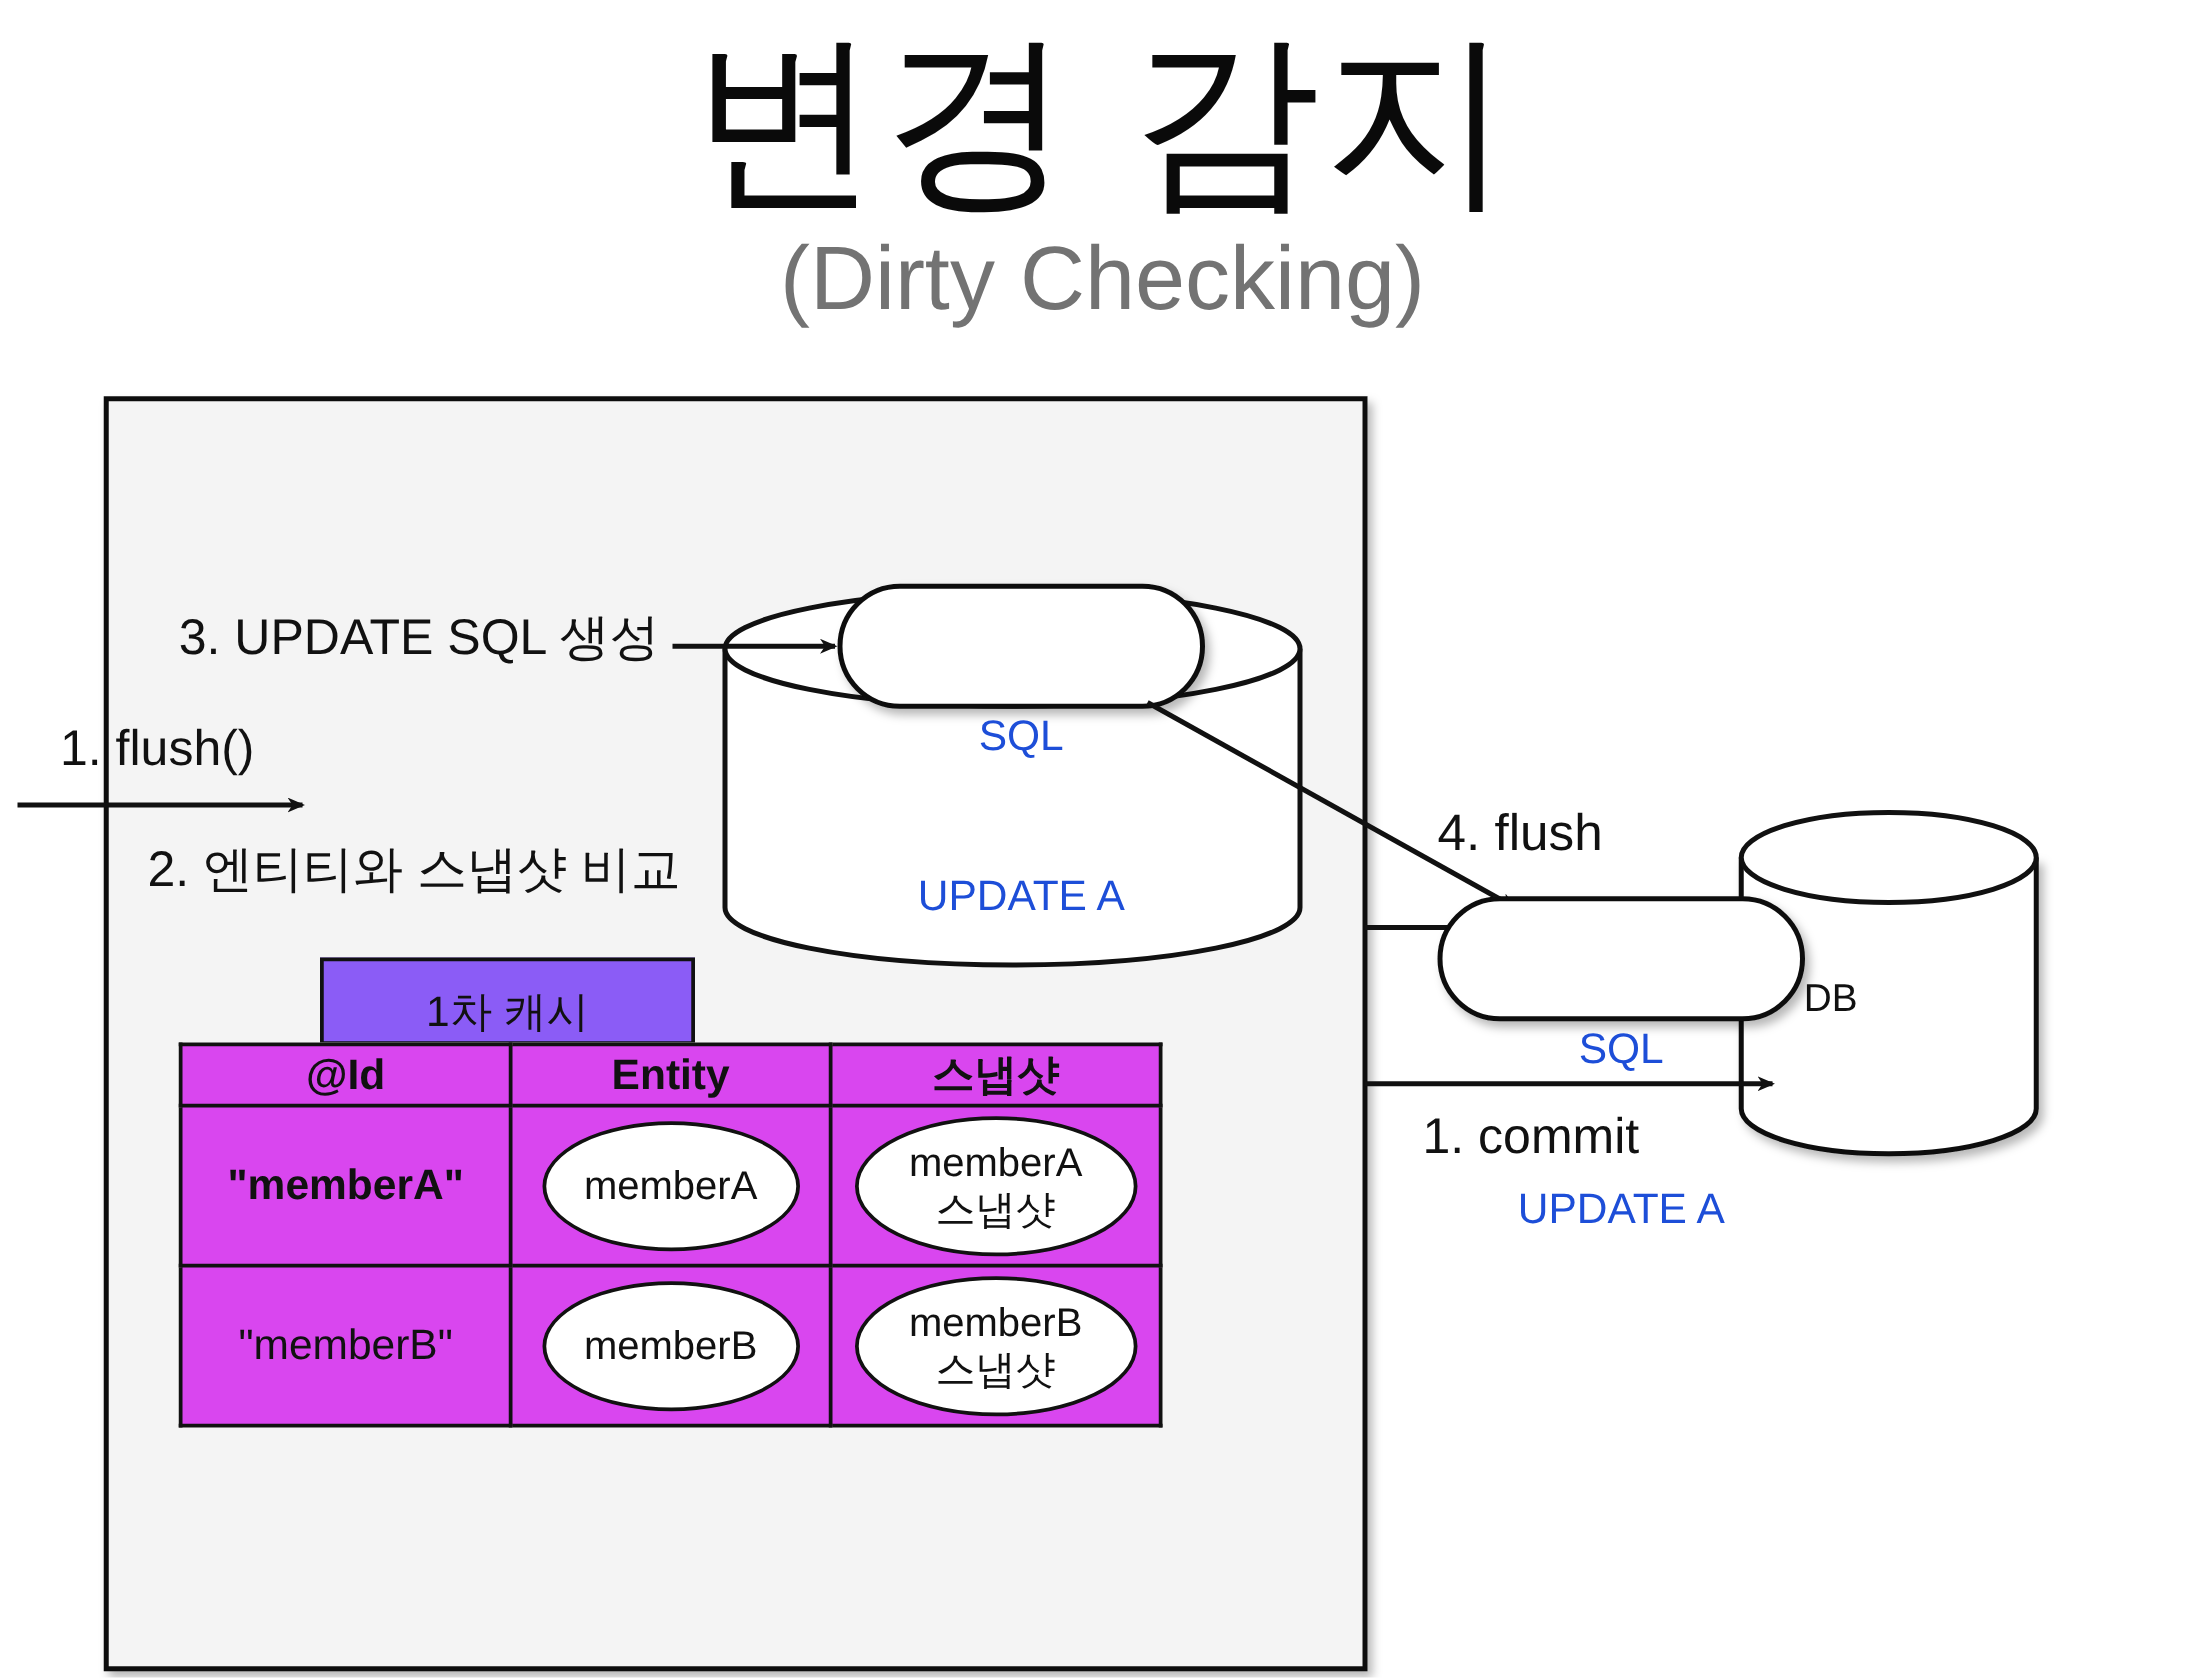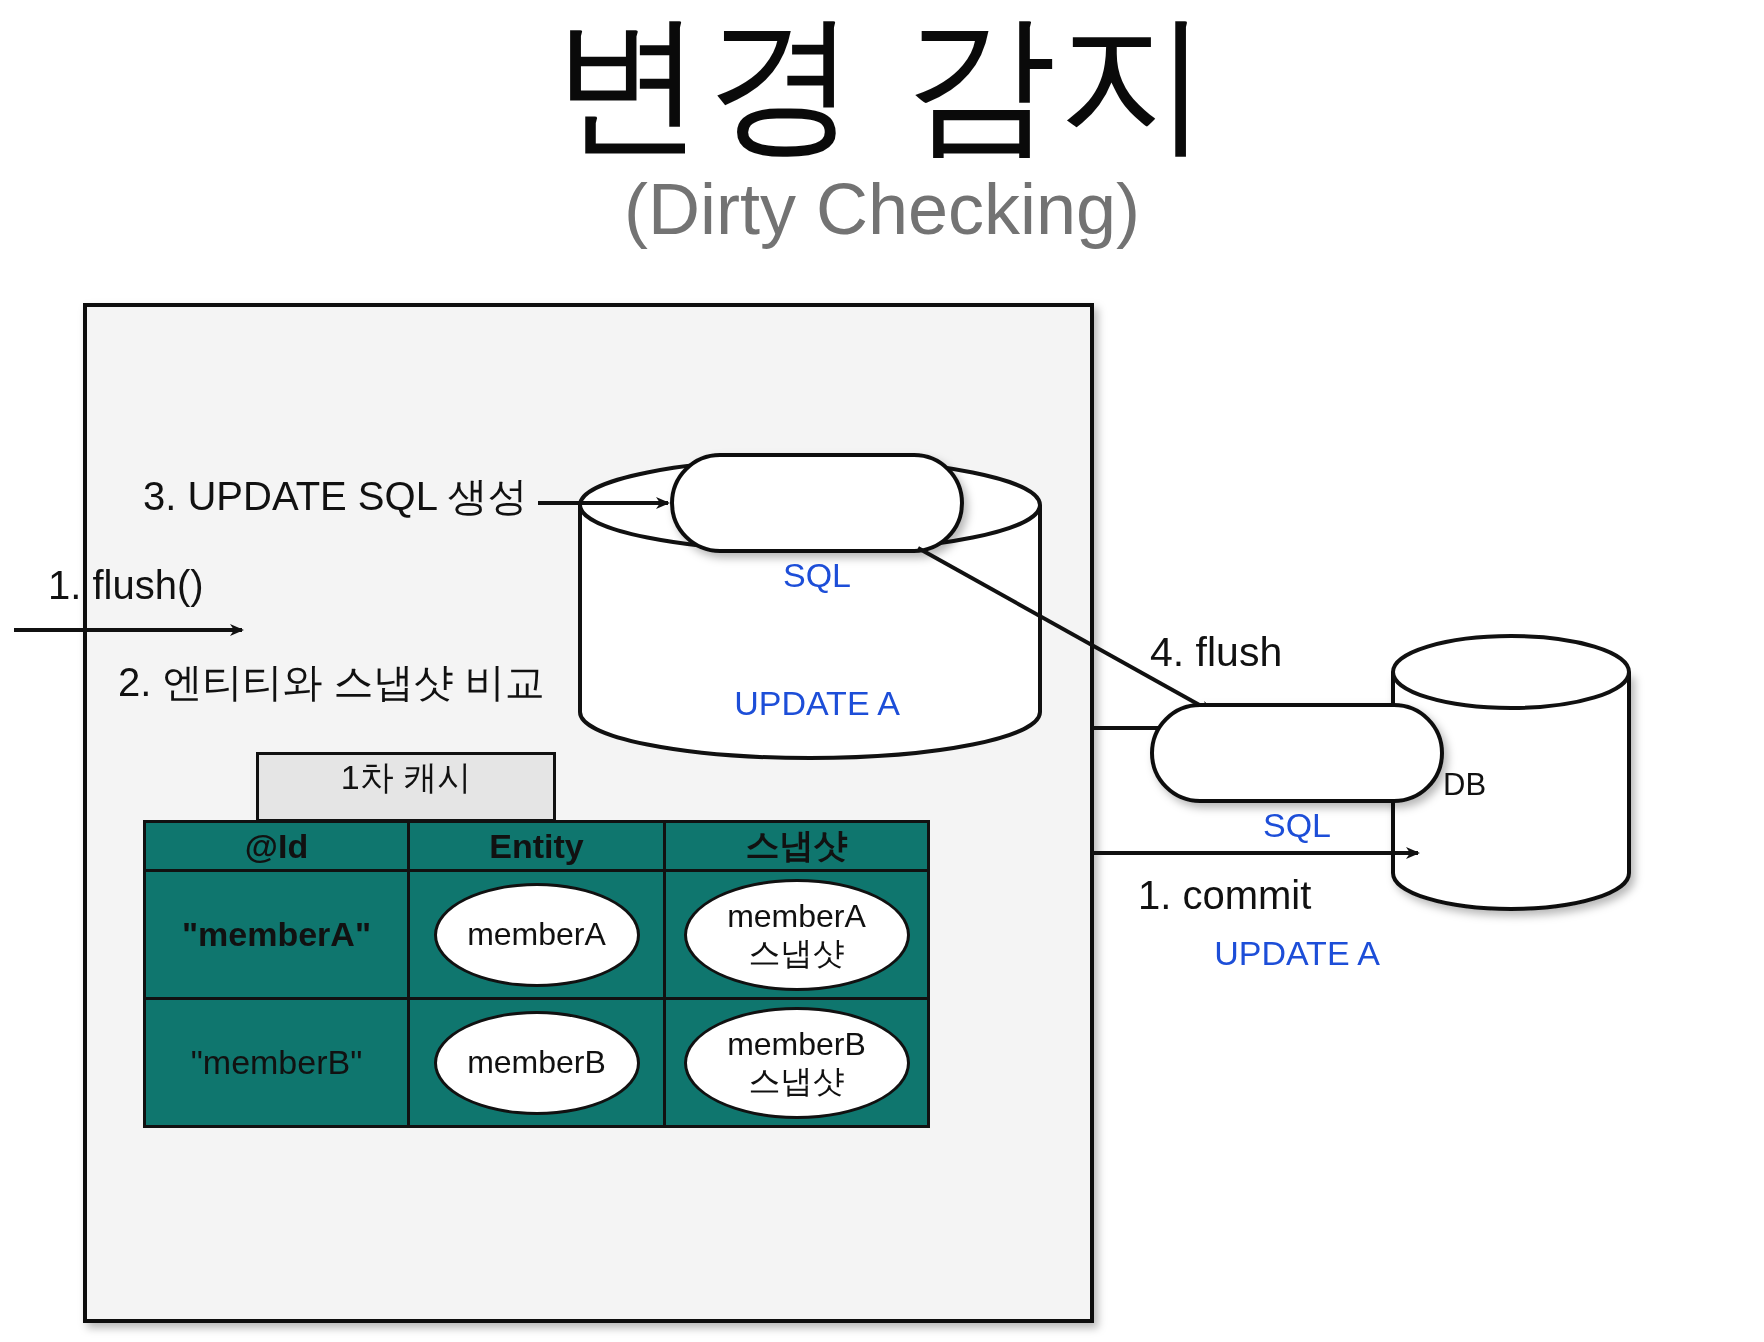--- a/index.html
+++ b/index.html
@@ -9,20 +9,21 @@
     width: 1764px; height: 1342px;
     overflow: hidden;
     font-family: "Liberation Sans", "DejaVu Sans", sans-serif;
     color: #111111;
   }
   #stage {
     position: relative;
     width: 1764px;
     height: 974px;
     background: #ffffff;
+    margin-top: 14px;
   }
 
   
   #title-block {
     position: absolute;
     left: 0; top: 0;
     width: 1764px;
     text-align: center;
   }
   #main-title {
@@ -81,38 +82,38 @@
   }
   #sqlbox1-text { left: 672px;  top: 468px; width: 290px; }
   #sqlbox2-text { left: 1152px; top: 718px; width: 290px; }
 
   
   #cache-header {
     position: absolute;
     left: 256px; top: 752px;
     width: 300px; height: 70px;
     border: 3px solid #111111;
-    background: #e5e5e5;
-    display: flex; align-items: flex-start; justify-content: center;
+    background: #8b5cf6;
+    display: flex; align-items: flex-end; justify-content: center;
     font-size: 34px;
   }
   #cache-table {
     position: absolute;
     left: 143px; top: 820px;
     width: 784px;
     border-collapse: collapse;
     background: #ffffff;
     table-layout: fixed;
   }
   #cache-table td, #cache-table th {
     border: 3px solid #111111;
     padding: 0;
     text-align: center;
     vertical-align: middle;
-    background: #0f766e;
+    background: #d946ef;
   }
   #cache-table th {
     height: 48px;
     font-size: 34px;
     font-weight: bold;
   }
   #cache-table td { height: 128px; font-size: 34px; }
   .col-id { width: 264px; }
   .col-entity { width: 256px; }
   .col-snap { width: 264px; }

